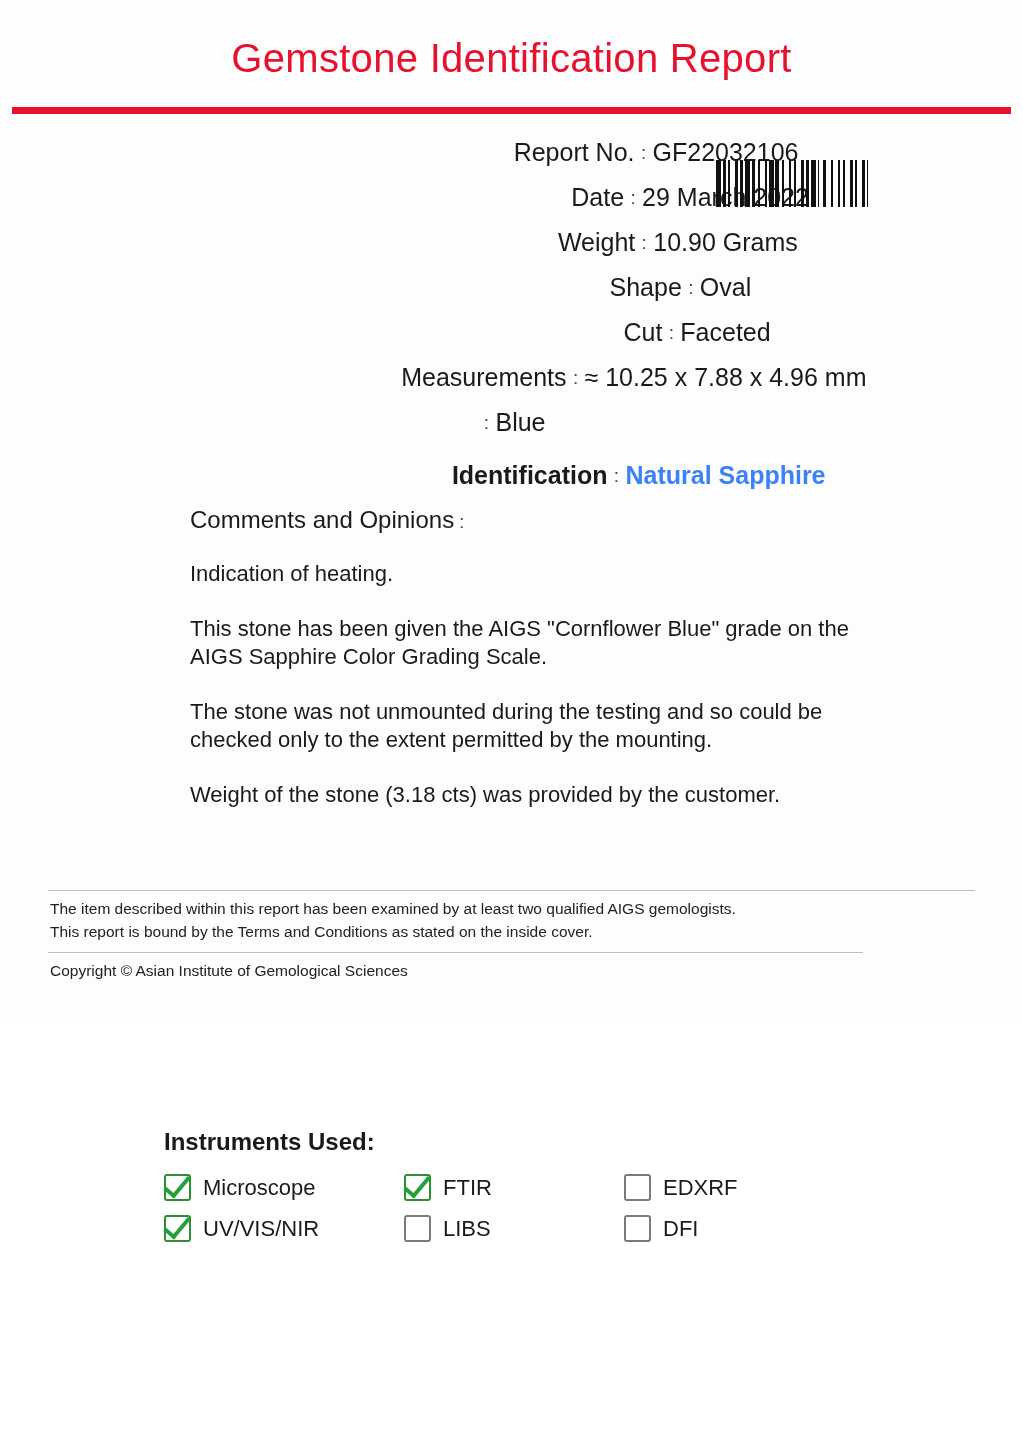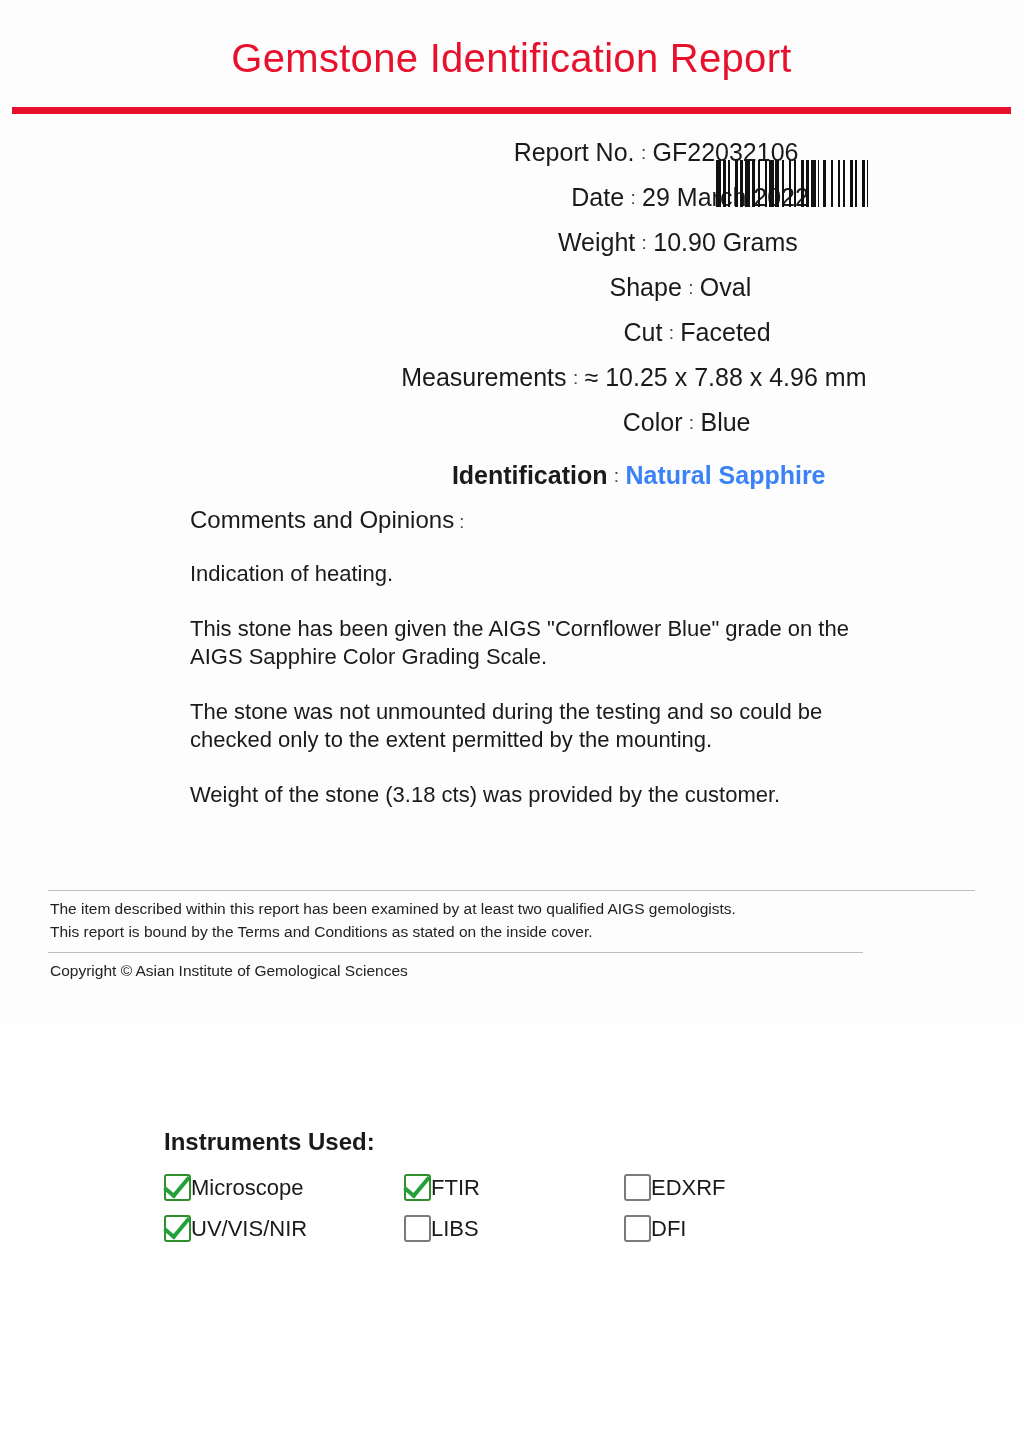--- a/index.html
+++ b/index.html
@@ -133,20 +133,21 @@
     margin-bottom: 18px;
   }
   .instr-grid {
     display: grid;
     grid-template-columns: 240px 220px 220px;
     row-gap: 14px;
   }
   .instr-item {
     display: flex;
     align-items: center;
+    gap: 12px;
     font-size: 22px;
   }
   .chk {
     width: 23px;
     height: 23px;
     border: 2px solid #7a7a7a;
     border-radius: 3px;
     position: relative;
     display: inline-block;
     flex: 0 0 auto;
@@ -282,21 +283,20 @@
       <div class="spec-label">Cut</div>
       <div class="spec-colon">:</div>
       <div class="spec-value">Faceted</div>
     </div>
     <div class="spec-row">
       <div class="spec-label">Measurements</div>
       <div class="spec-colon">:</div>
       <div class="spec-value">≈ 10.25 x 7.88 x 4.96 mm</div>
     </div>
     <div class="spec-row">
-      <div class="spec-label">Color</div>
       <div class="spec-colon">:</div>
       <div class="spec-value">Blue</div>
     </div>
 
     <div class="spec-row identification">
       <div class="spec-label">Identification</div>
       <div class="spec-colon">:</div>
       <div class="spec-value">Natural Sapphire</div>
     </div>
   </div>

